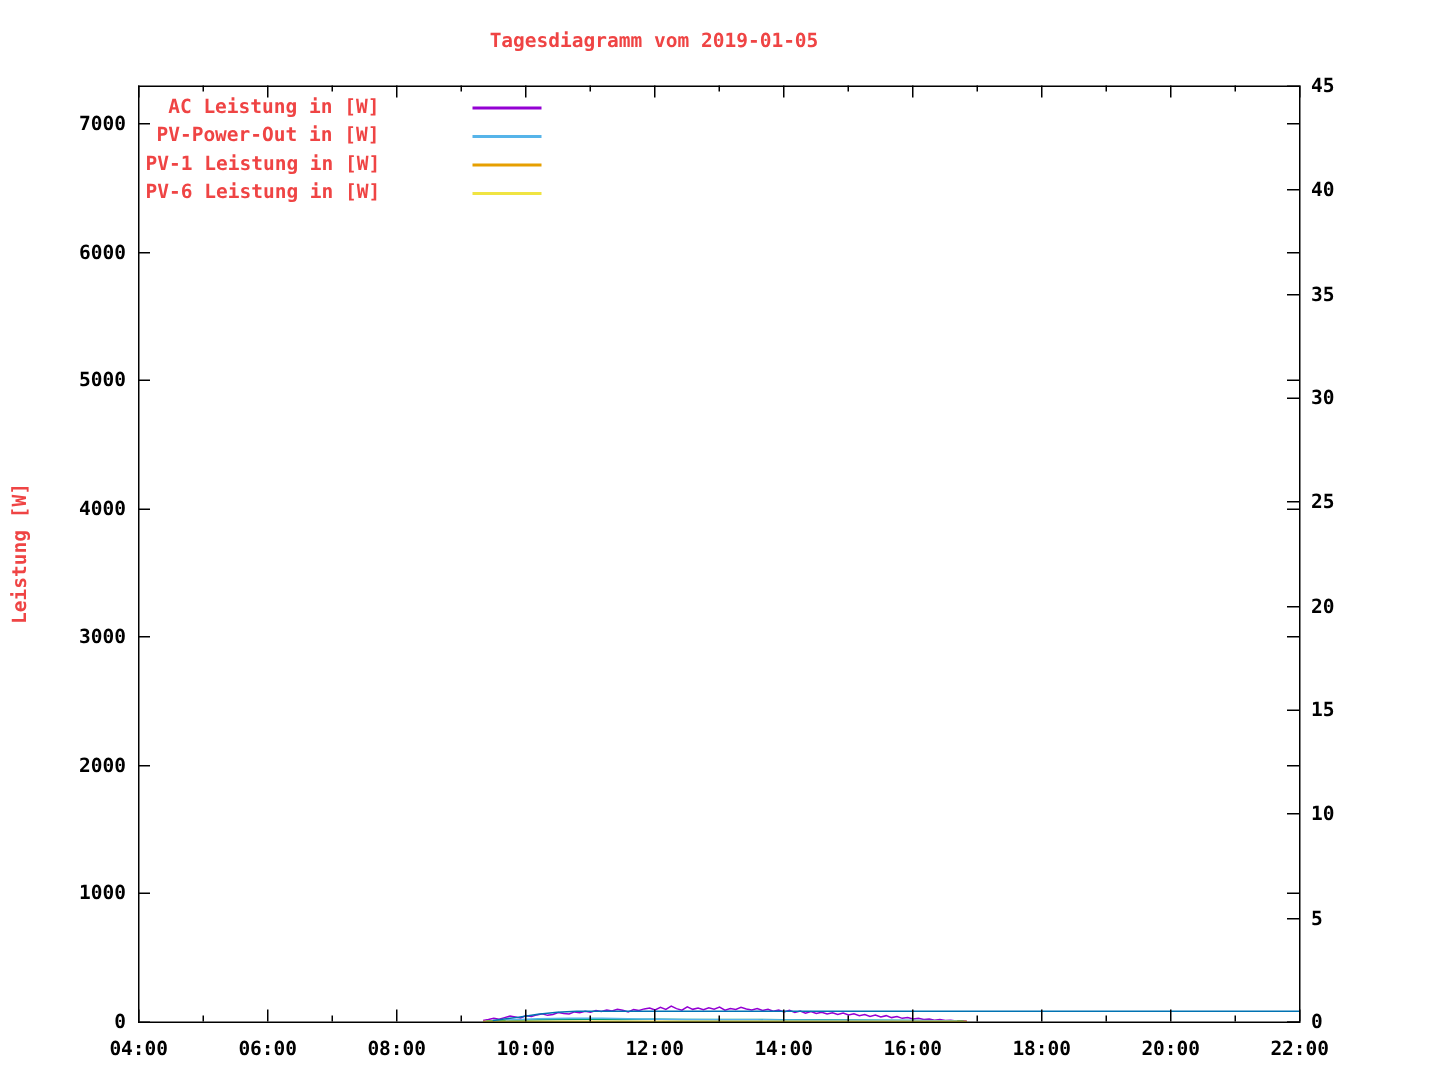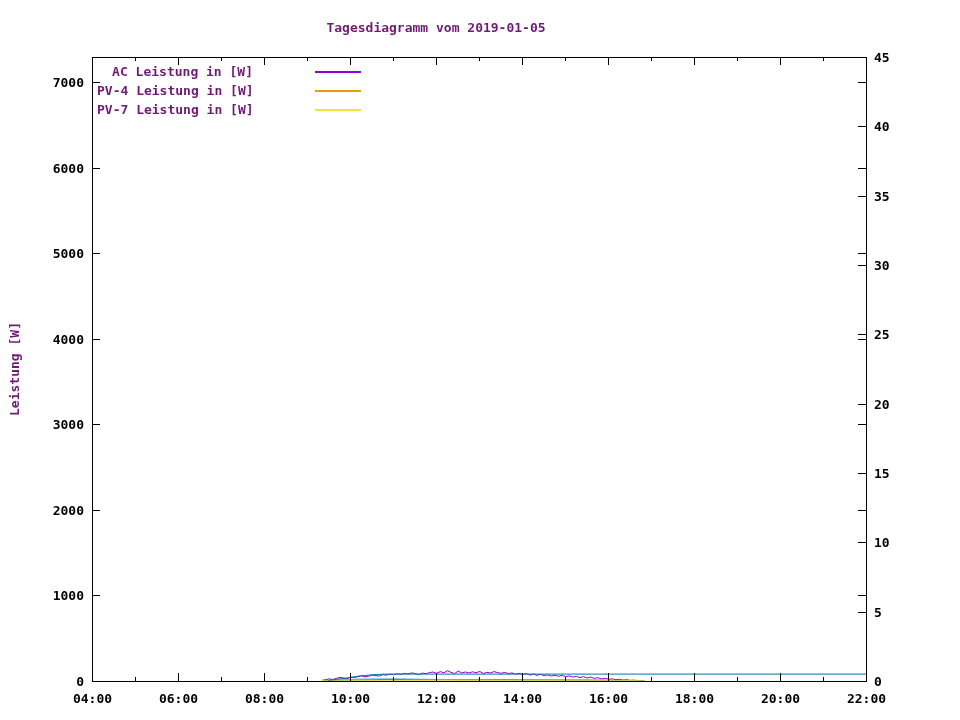--- a/index.html
+++ b/index.html
@@ -1,18 +1,18 @@
 <!DOCTYPE html>
 <html><head>
 <meta charset="utf-8">
 <style>
   html,body{margin:0;padding:0;background:#fff;}
   .canvas{
     position:relative;width:900px;height:720px;background:#ffffff;overflow:hidden;
-    font-family:"DejaVu Sans Mono","Liberation Mono",monospace;font-weight:bold;color:#701a75;
+    font-family:"DejaVu Sans Mono","Liberation Mono",monospace;font-weight:bold;color:#ef4444;
   }
   .chart-title{
     position:absolute;left:0;top:20px;width:872px;text-align:center;
     font-size:13px;letter-spacing:0px;white-space:nowrap;
   }
   .ylabel{position:absolute;font-size:13px;white-space:nowrap;}
   .ylabel-left{left:14px;top:369px;transform:translate(-50%,-50%) rotate(-90deg);}
   .ylabel-right{left:919px;top:373px;transform:translate(-50%,-50%) rotate(-90deg);}
   .legend{position:absolute;left:97px;top:62px;}
   .legend-row{display:flex;align-items:center;height:19px;}
@@ -30,25 +30,29 @@
 
   <div class="ylabel ylabel-left">Leistung [W]</div>
   <div class="ylabel ylabel-right">Energie [kWh]</div>
 
   <div class="legend">
     <div class="legend-row">
       <span class="legend-label">AC Leistung in [W]</span>
       <span class="legend-sample" style="background: rgb(148, 0, 211);"></span>
     </div>
     <div class="legend-row">
-      <span class="legend-label">PV-4 Leistung in [W]</span>
+      <span class="legend-label">PV-Power-Out in [W]</span>
+      <span class="legend-sample" style="background: rgb(86, 180, 233);"></span>
+    </div>
+    <div class="legend-row">
+      <span class="legend-label">PV-1 Leistung in [W]</span>
       <span class="legend-sample" style="background: rgb(230, 159, 0);"></span>
     </div>
     <div class="legend-row">
-      <span class="legend-label">PV-7 Leistung in [W]</span>
+      <span class="legend-label">PV-6 Leistung in [W]</span>
       <span class="legend-sample" style="background: rgb(240, 228, 66);"></span>
     </div>
   </div>
 
   <svg id="plot-svg" width="960" height="720">
       <polyline points="322.0,680.3 325.6,679.7 329.2,678.9 332.8,679.5 336.4,678.4 340.0,677.4 343.5,678.0 347.1,678.6 350.7,677.1 354.3,677.7 357.9,676.6 361.5,675.9 365.0,676.9 368.6,676.3 372.2,675.0 375.8,675.7 379.4,676.0 383.0,674.6 386.5,675.2 390.1,674.2 393.7,674.8 397.3,673.7 400.9,674.3 404.5,673.3 408.0,674.0 411.6,672.9 415.2,673.5 418.8,674.6 422.4,673.1 426.0,673.7 429.5,672.6 433.1,672.0 436.7,673.3 440.3,671.6 443.9,672.9 447.5,670.7 451.0,672.4 454.6,673.5 458.2,671.2 461.8,672.9 465.4,672.0 469.0,673.1 472.5,671.8 476.1,672.8 479.7,671.4 483.3,673.5 486.9,672.3 490.5,673.0 494.0,671.6 497.6,672.6 501.2,673.3 504.8,672.4 508.4,673.7 512.0,672.9 515.5,674.2 519.1,673.3 522.7,674.6 526.3,673.5 529.9,675.0 533.5,674.0 537.0,675.4 540.6,674.3 544.2,675.7 547.8,674.8 551.4,676.0 555.0,675.2 558.5,676.3 562.1,675.4 565.7,676.7 569.3,675.9 572.9,677.1 576.5,676.3 580.0,677.6 583.6,676.7 587.2,678.0 590.8,677.1 594.4,678.4 598.0,677.7 601.5,678.9 605.1,678.3 608.7,679.3 612.3,678.9 615.9,679.7 619.5,679.3 623.0,680.1 626.6,679.7 630.2,680.3 633.8,680.1 637.4,680.6 641.0,680.5 644.5,680.7" fill="none" stroke="#9400d3" stroke-width="1"></polyline>
       <polyline points="324.2,680.6 350.0,680.0 371.5,679.7 393.0,679.5 414.5,679.6 436.0,679.5 457.5,679.6 479.0,679.7 500.5,679.6 522.0,679.8 543.5,679.9 565.0,680.0 586.5,680.1 608.0,680.3 629.5,680.5 642.4,680.7" fill="none" stroke="#009e73" stroke-width="1"></polyline>
       <polyline points="337.1,680.1 358.6,679.1 380.1,678.8 401.6,678.9 427.4,679.3 453.2,679.6 479.0,679.8 504.8,679.9 530.6,680.0 556.4,680.1 582.2,680.1 608.0,680.3 638.1,680.6" fill="none" stroke="#56b4e9" stroke-width="1"></polyline>
       <polyline points="322.0,681.0 644.6,681.0" fill="none" stroke="#e69f00" stroke-width="1"></polyline>
       <polyline points="322.0,681.0 644.6,681.0" fill="none" stroke="#f0e442" stroke-width="1"></polyline>

